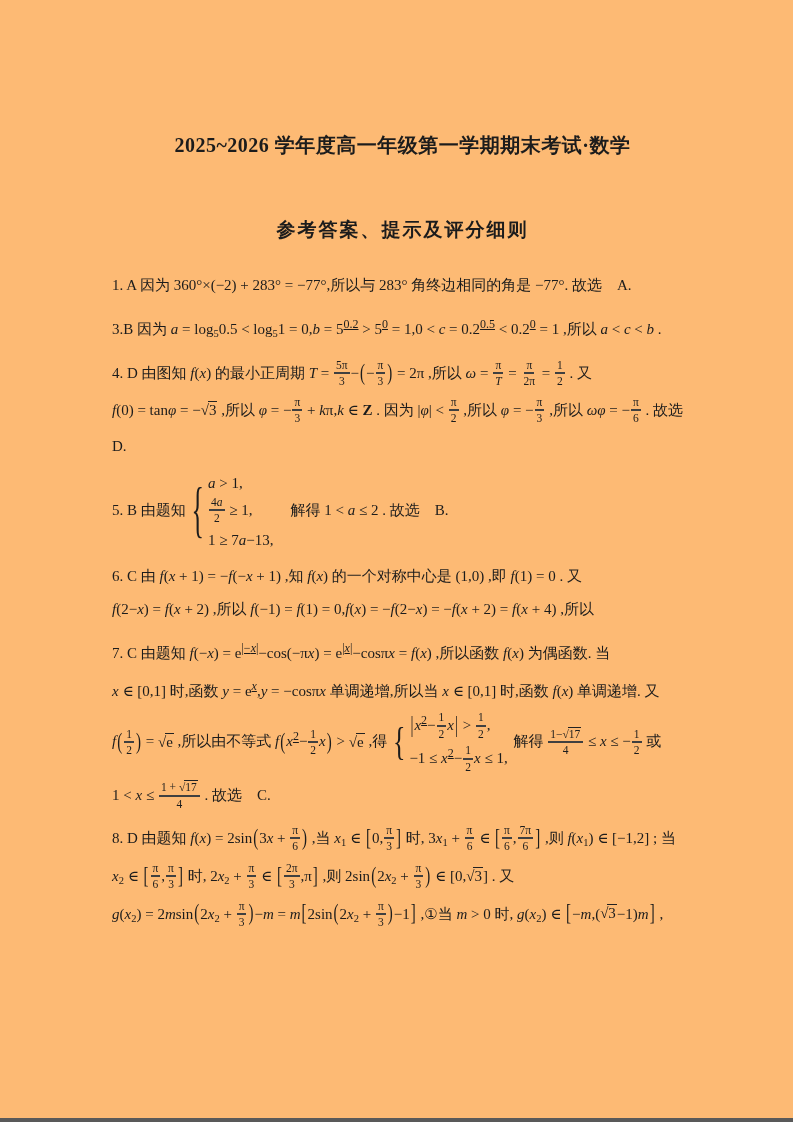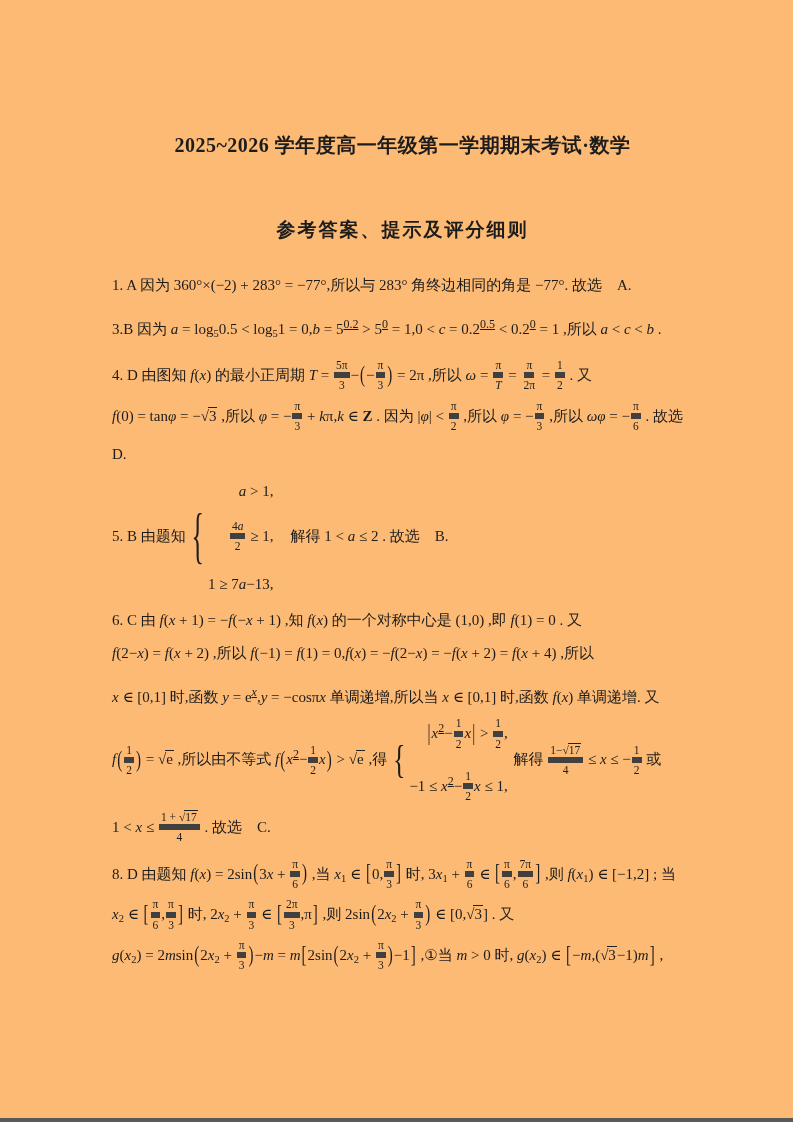--- a/index.html
+++ b/index.html
@@ -38,31 +38,31 @@
   }
   .it{font-style:italic;}
   .bd{font-weight:bold;}
   .msup{font-size:12px;vertical-align:6px;text-decoration:underline;}
   .msub{font-size:10.5px;vertical-align:-3px;}
   .frac{
     display:inline-flex;flex-direction:column;align-items:center;
     vertical-align:middle;margin:0 1px;font-size:11.5px;line-height:1.25;
     transform:translateY(-1px);
   }
-  .frac .fn{padding:0 2px;border-bottom:6px solid #404040;}
+  .frac .fn{padding:0 2px;border-bottom:2px solid #404040;}
   .frac .fd{padding:0 2px;}
   .sqrt{white-space:nowrap;}
   .sqrt .rad{border-top:1px solid #222;padding:0 1px;margin-left:-1px;display:inline-block;line-height:1.1;}
   .bigd{
     display:inline-block;transform:scaleY(1.5);transform-origin:center;
     vertical-align:middle;line-height:1;margin:0 1px;position:relative;top:-1px;
   }
   .cases{display:inline-flex;align-items:center;vertical-align:middle;margin:0 2px;}
   .cases .cbr{display:inline-block;font-size:26px;font-weight:300;line-height:1;margin-right:4px;transform-origin:center;}
-  .cases .ccol{display:inline-flex;flex-direction:column;align-items:flex-end;row-gap:18px;}
+  .cases .ccol{display:inline-flex;flex-direction:column;align-items:flex-start;row-gap:2px;}
   .cases .crow{white-space:nowrap;line-height:1.5;}
   .footbar{position:absolute;left:0;bottom:0;width:100%;height:4px;}
 </style>
 </head>
 <body>
 
 <div class="page">
   <div class="doc">
     <div class="title">2025~2026 学年度高一年级第一学期期末考试·数学</div>
     <div class="subtitle">参考答案、提示及评分细则</div>
@@ -116,20 +116,21 @@
                   </span> ≥ 1,</span>
                 <span class="crow">1 ≥ 7<span class="it">a</span>−13,</span>
               </span>
             </span>　解得 1 &lt; <span class="it">a</span> ≤ 2 . 故选　B.</div>
         </div>
         <div class="q">
           <div class="line">6. C 由 <span class="it">f</span>(<span class="it">x</span> + 1) = −<span class="it">f</span>(−<span class="it">x</span> + 1) ,知 <span class="it">f</span>(<span class="it">x</span>) 的一个对称中心是 (1,0) ,即 <span class="it">f</span>(1) = 0 . 又</div>
           <div class="line"><span class="it">f</span>(2−<span class="it">x</span>) = <span class="it">f</span>(<span class="it">x</span> + 2) ,所以 <span class="it">f</span>(−1) = <span class="it">f</span>(1) = 0,<span class="it">f</span>(<span class="it">x</span>) = −<span class="it">f</span>(2−<span class="it">x</span>) = −<span class="it">f</span>(<span class="it">x</span> + 2) = <span class="it">f</span>(<span class="it">x</span> + 4) ,所以</div>
         </div>
         <div class="q">
+          <div class="line">7. C 由题知 <span class="it">f</span>(−<span class="it">x</span>) = e<span class="msup">|−<span class="it">x</span>|</span>−cos(−π<span class="it">x</span>) = e<span class="msup">|<span class="it">x</span>|</span>−cosπ<span class="it">x</span> = <span class="it">f</span>(<span class="it">x</span>) ,所以函数 <span class="it">f</span>(<span class="it">x</span>) 为偶函数. 当</div>
           <div class="line"><span class="it">x</span> ∈ [0,1] 时,函数 <span class="it">y</span> = e<span class="msup"><span class="it">x</span></span>,<span class="it">y</span> = −cosπ<span class="it">x</span> 单调递增,所以当 <span class="it">x</span> ∈ [0,1] 时,函数 <span class="it">f</span>(<span class="it">x</span>) 单调递增. 又</div>
           <div class="line"><span class="it">f</span><span class="bigd">(</span><span class="frac">
               <span class="fn">1</span>
               <span class="fd">2</span>
             </span><span class="bigd">)</span> = <span class="sqrt">√<span class="rad">e</span></span> ,所以由不等式 <span class="it">f</span><span class="bigd">(</span><span class="it">x</span><span class="msup">2</span>−<span class="frac">
               <span class="fn">1</span>
               <span class="fd">2</span>
             </span><span class="it">x</span><span class="bigd">)</span> &gt; <span class="sqrt">√<span class="rad">e</span></span> ,得 <span class="cases">
               <span class="cbr" style="transform: scaleY(1.56);">{</span>
               <span class="ccol">

